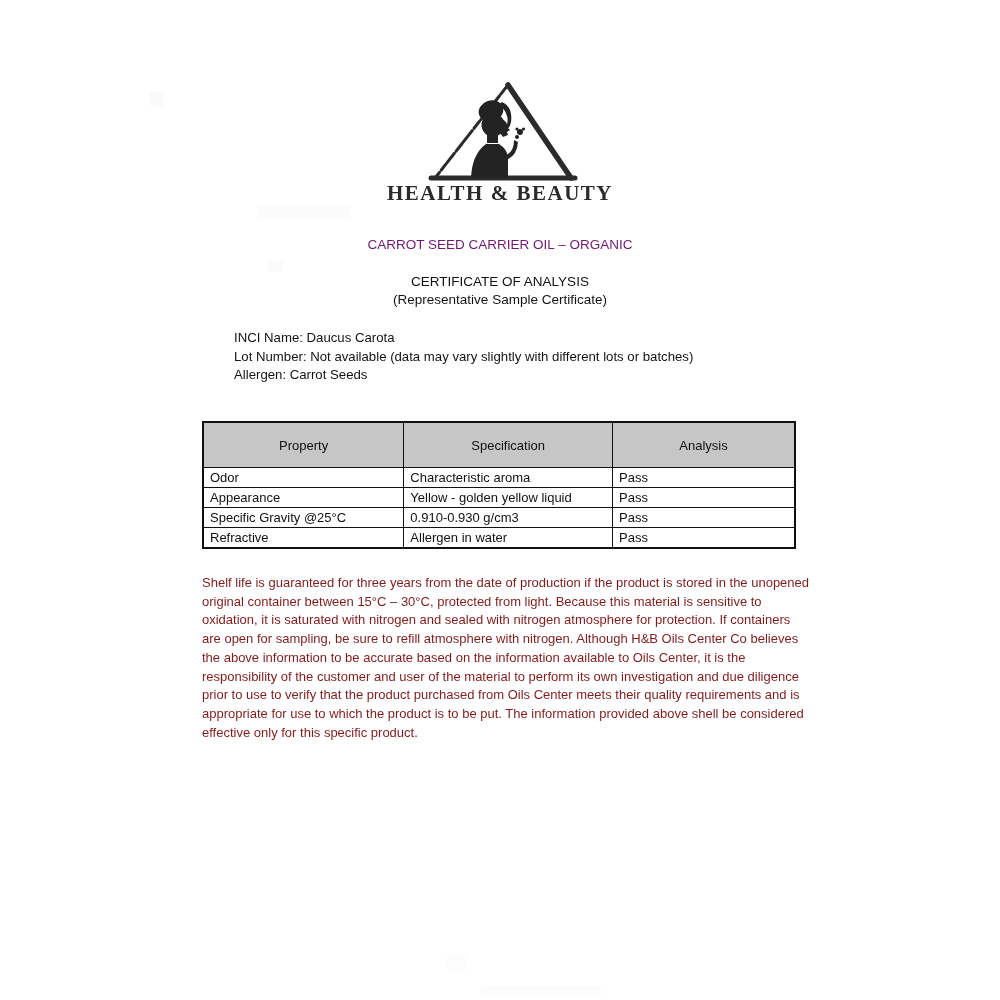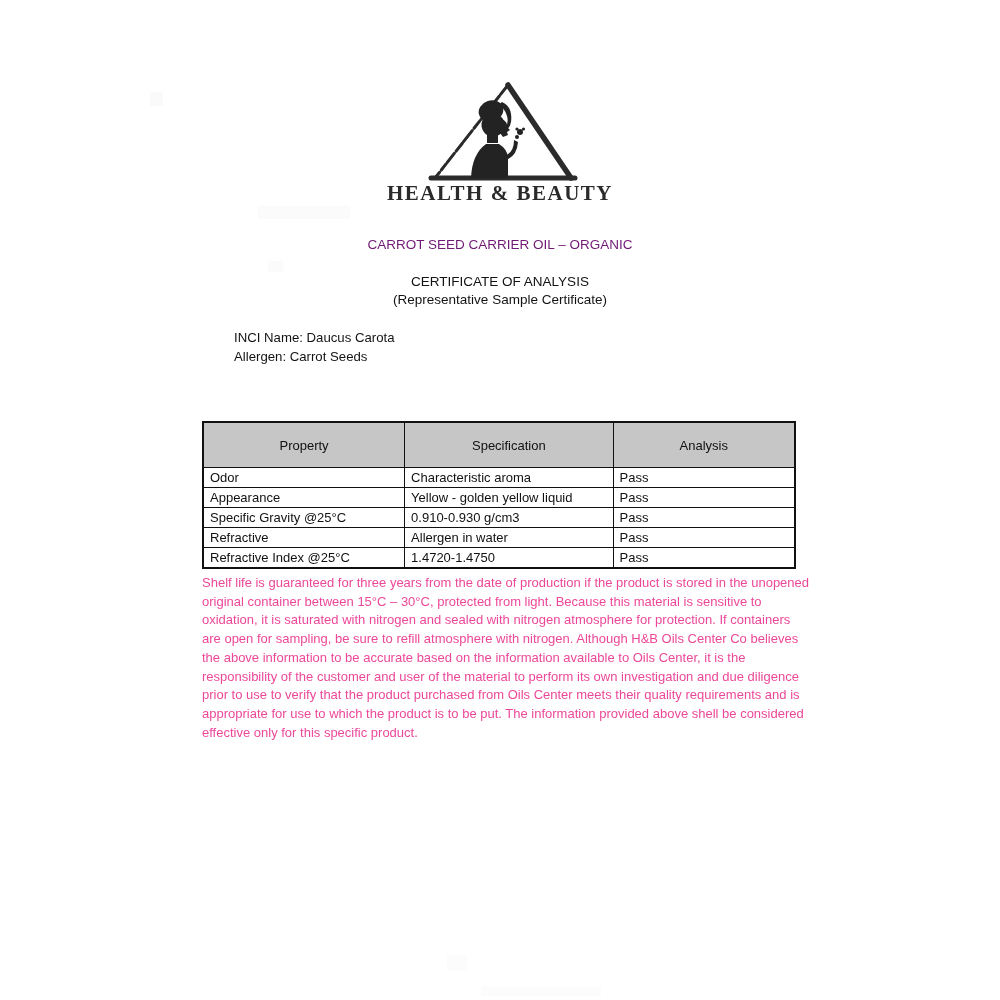--- a/index.html
+++ b/index.html
@@ -58,21 +58,21 @@
     text-align:center;
     height:20px;
     padding:12px;
   }
   table.coa-table th:nth-child(1), table.coa-table td:nth-child(1){width:197px;}
   table.coa-table th:nth-child(2), table.coa-table td:nth-child(2){width:199px;}
   table.coa-table th:nth-child(3), table.coa-table td:nth-child(3){width:198px;}
 
   .shelf-para{
     position:absolute;top:574px;left:202px;width:608px;
-    font-size:13px;line-height:18.7px;color:#ec4899;
+    font-size:13px;line-height:18.7px;color:#7f1d1d;
     text-align:left;
   }
 </style>
 </head>
 <body>
 
 <div class="page">
 
   <div class="artifact" style="left:150px;top:92px;width:13px;height:14px;"></div>
   <div class="artifact" style="left:258px;top:206px;width:92px;height:13px;background:#fbfbfb;"></div>
@@ -104,20 +104,21 @@
     </svg>
   </div>
   <div class="brand">HEALTH &amp; BEAUTY</div>
 
   <div class="product-title">CARROT SEED CARRIER OIL – ORGANIC</div>
   <div class="cert-title">CERTIFICATE OF ANALYSIS</div>
   <div class="cert-subtitle">(Representative Sample Certificate)</div>
 
   <div class="info">
     <div>INCI Name: Daucus Carota</div>
+    <div>Lot Number: Not available (data may vary slightly with different lots or batches)</div>
     <div>Allergen: Carrot Seeds</div>
   </div>
 
   <table class="coa-table">
     <thead>
       <tr>
         <th>Property</th>
         <th>Specification</th>
         <th>Analysis</th>
       </tr>
@@ -136,23 +137,18 @@
       <tr>
         <td>Specific Gravity @25°C</td>
         <td>0.910-0.930 g/cm3</td>
         <td>Pass</td>
       </tr>
       <tr>
         <td>Refractive</td>
         <td>Allergen in water</td>
         <td>Pass</td>
       </tr>
-      <tr>
-        <td>Refractive Index @25°C</td>
-        <td>1.4720-1.4750</td>
-        <td>Pass</td>
-      </tr>
     </tbody>
   </table>
 
   <div class="shelf-para">Shelf life is guaranteed for three years from the date of production if the product is stored in the unopened original container between 15°C – 30°C, protected from light. Because this material is sensitive to oxidation, it is saturated with nitrogen and sealed with nitrogen atmosphere for protection. If containers are open for sampling, be sure to refill atmosphere with nitrogen. Although H&amp;B Oils Center Co believes the above information to be accurate based on the information available to Oils Center, it is the responsibility of the customer and user of the material to perform its own investigation and due diligence prior to use to verify that the product purchased from Oils Center meets their quality requirements and is appropriate for use to which the product is to be put. The information provided above shell be considered effective only for this specific product.</div>
 
 </div>
 
 </body></html>

